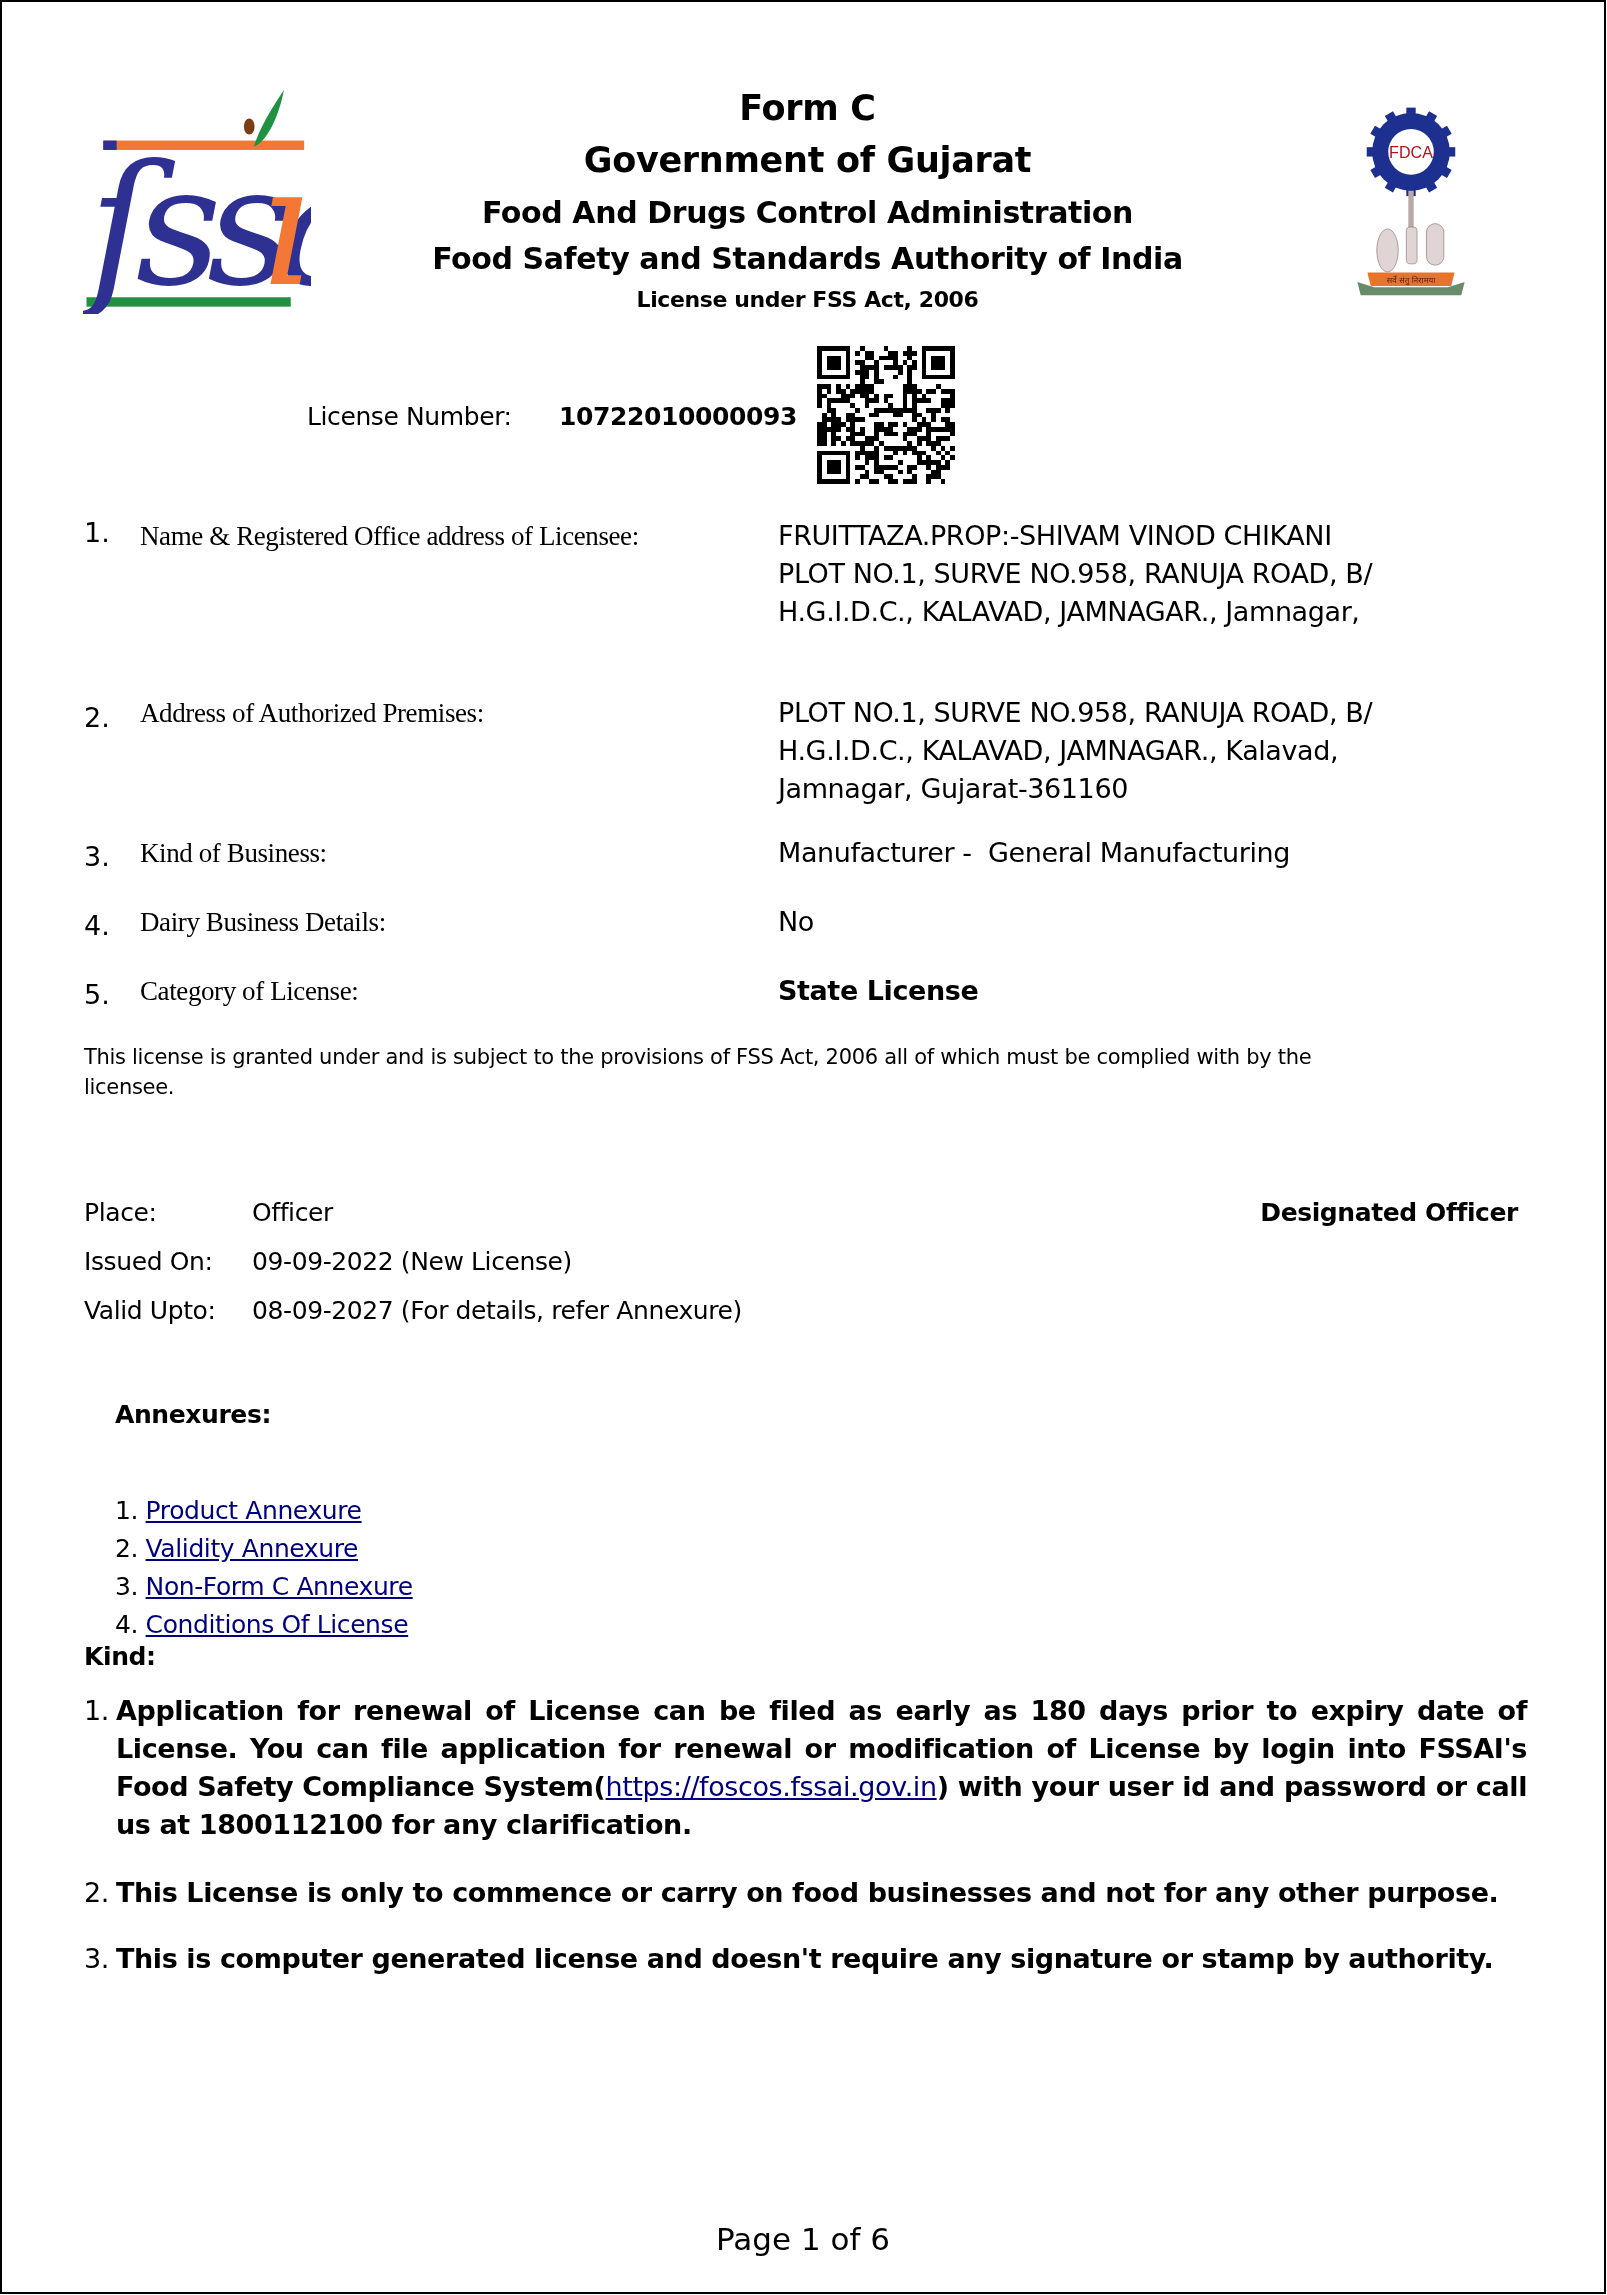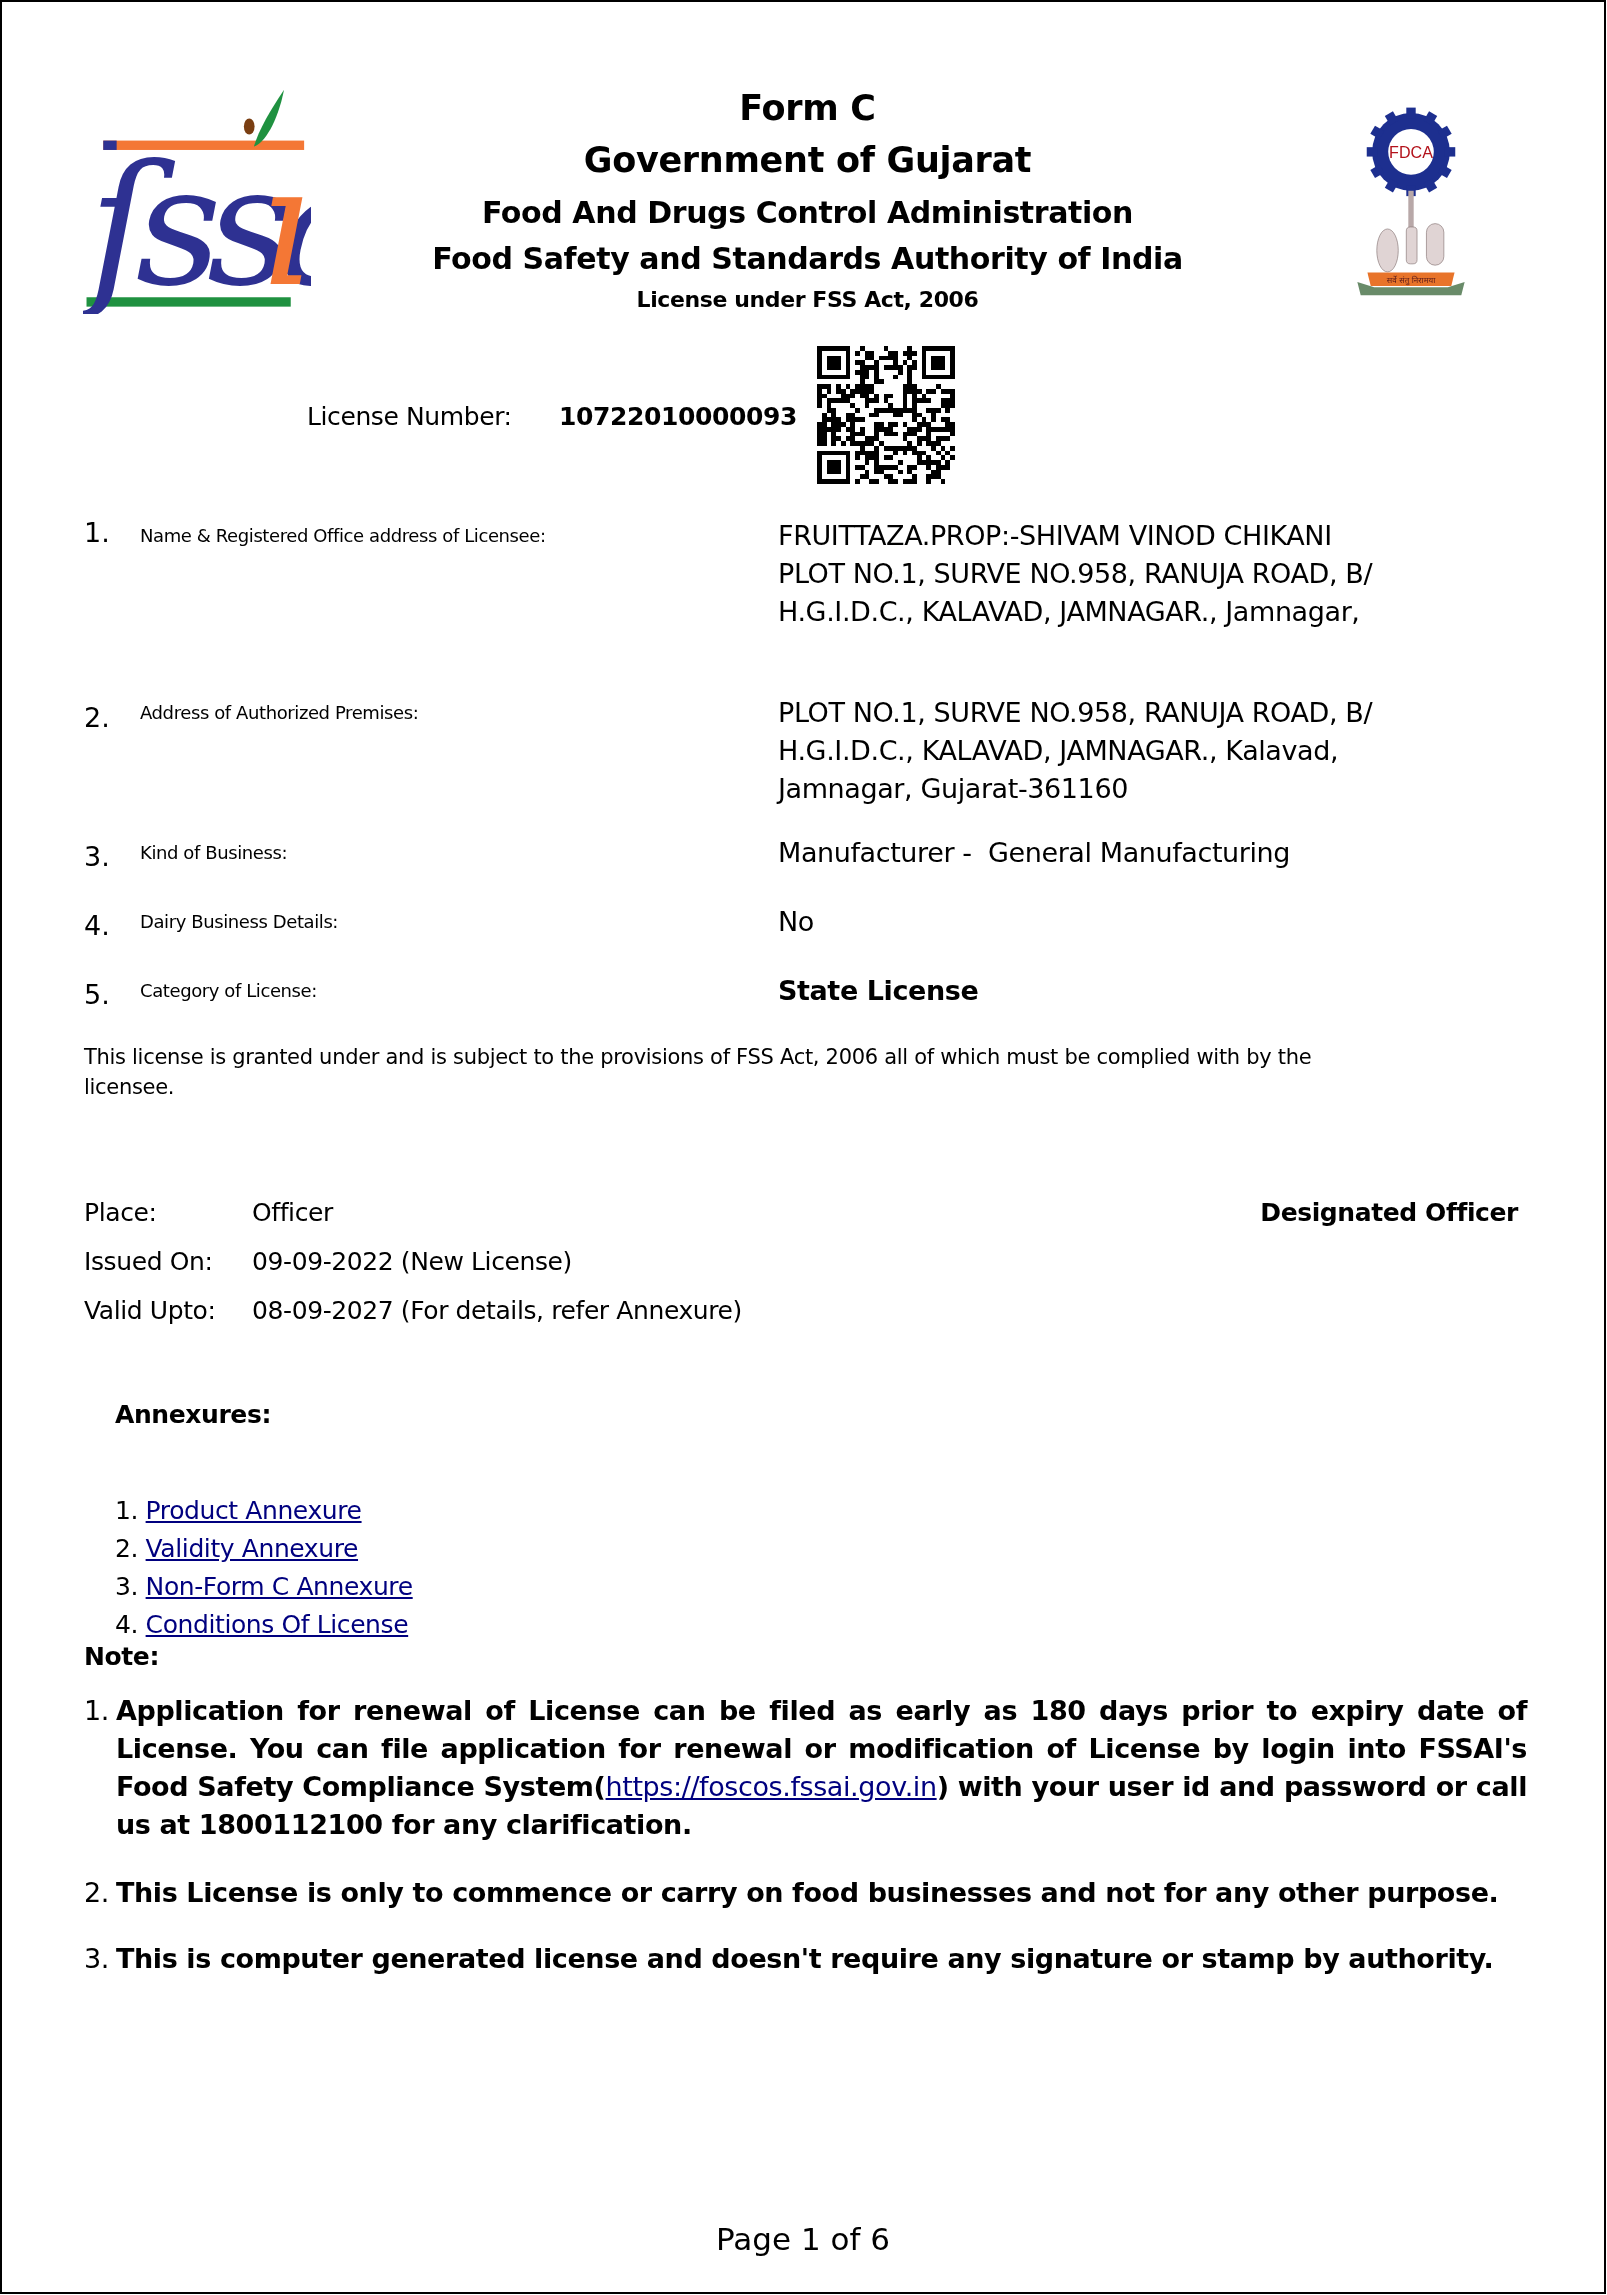--- a/index.html
+++ b/index.html
@@ -6,21 +6,21 @@
   body { width:1608px; height:2295px; position:relative; overflow:hidden;
          font-family:"DejaVu Sans", "Liberation Sans", sans-serif; color:#000; }
   .page { position:absolute; left:0; top:0; width:1602px; height:2290px;
           border:2.7px solid #000; background:#fff; }
   .abs { position:absolute; }
   .hdr { position:absolute; left:376px; width:859px; text-align:center; font-weight:bold; }
   .h1 { font-size:35px; letter-spacing:-0.3px; }
   .reg { font-size:25px; letter-spacing:-0.4px; }
   .small { font-size:21px; letter-spacing:-0.3px; }
   .num { position:absolute; left:82px; font-size:27px; }
-  .lbl { position:absolute; left:138px; font-size:18px; letter-spacing:-0.4px; line-height:38px; }
+  .lbl { position:absolute; left:138px; font-size:27px; letter-spacing:-0.4px; line-height:38px;font-family:Liberation Serif, serif; }
   .val { position:absolute; left:776px; width:604px; font-size:27px; letter-spacing:-0.4px; line-height:38px; }
   .b { font-weight:bold; }
   a.link { color:#00007f; text-decoration:underline; }
   .note { position:absolute; left:82px; width:1443px; font-size:27px; font-weight:bold; letter-spacing:-0.4px; line-height:38px; }
   .note .n { position:absolute; left:0; font-weight:normal; }
   .note .t { margin-left:32px; display:block; text-align:justify; }
 </style>
 </head>
 <body>
 
@@ -552,21 +552,21 @@
   <div class="abs reg b" style="right:86px;top:1196px;">Designated Officer</div>
 
   <div class="abs reg b" style="left:113px;top:1398px;">Annexures:</div>
   <div class="abs reg" style="left:113px;top:1490px;line-height:38px;">
     <div><span>1.</span> <a class="link" href="#">Product Annexure</a></div>
     <div><span>2.</span> <a class="link" href="#">Validity Annexure</a></div>
     <div><span>3.</span> <a class="link" href="#">Non-Form C Annexure</a></div>
     <div><span>4.</span> <a class="link" href="#">Conditions Of License</a></div>
   </div>
 
-  <div class="abs reg b" style="left:82px;top:1640px;">Note:</div>
+  <div class="abs reg b" style="left:82px;top:1640px;">Kind:</div>
   <div class="note" style="top:1690px;">
     <span class="n">1.</span>
     <span class="t"><span>Application for renewal of License can be filed as early as 180 days prior to expiry date of License. You can file application for renewal or modification of License by login into FSSAI's Food Safety Compliance System(</span><a class="link" href="#" style="font-weight:normal;">https://foscos.fssai.gov.in</a><span>) with your user id and password or call us at 1800112100 for any clarification.</span></span>
   </div>
   <div class="note" style="top:1872px;">
     <span class="n">2.</span>
     <span class="t" style="text-align:left;">This License is only to commence or carry on food businesses and not for any other purpose.</span>
   </div>
   <div class="note" style="top:1938px;">
     <span class="n">3.</span>

